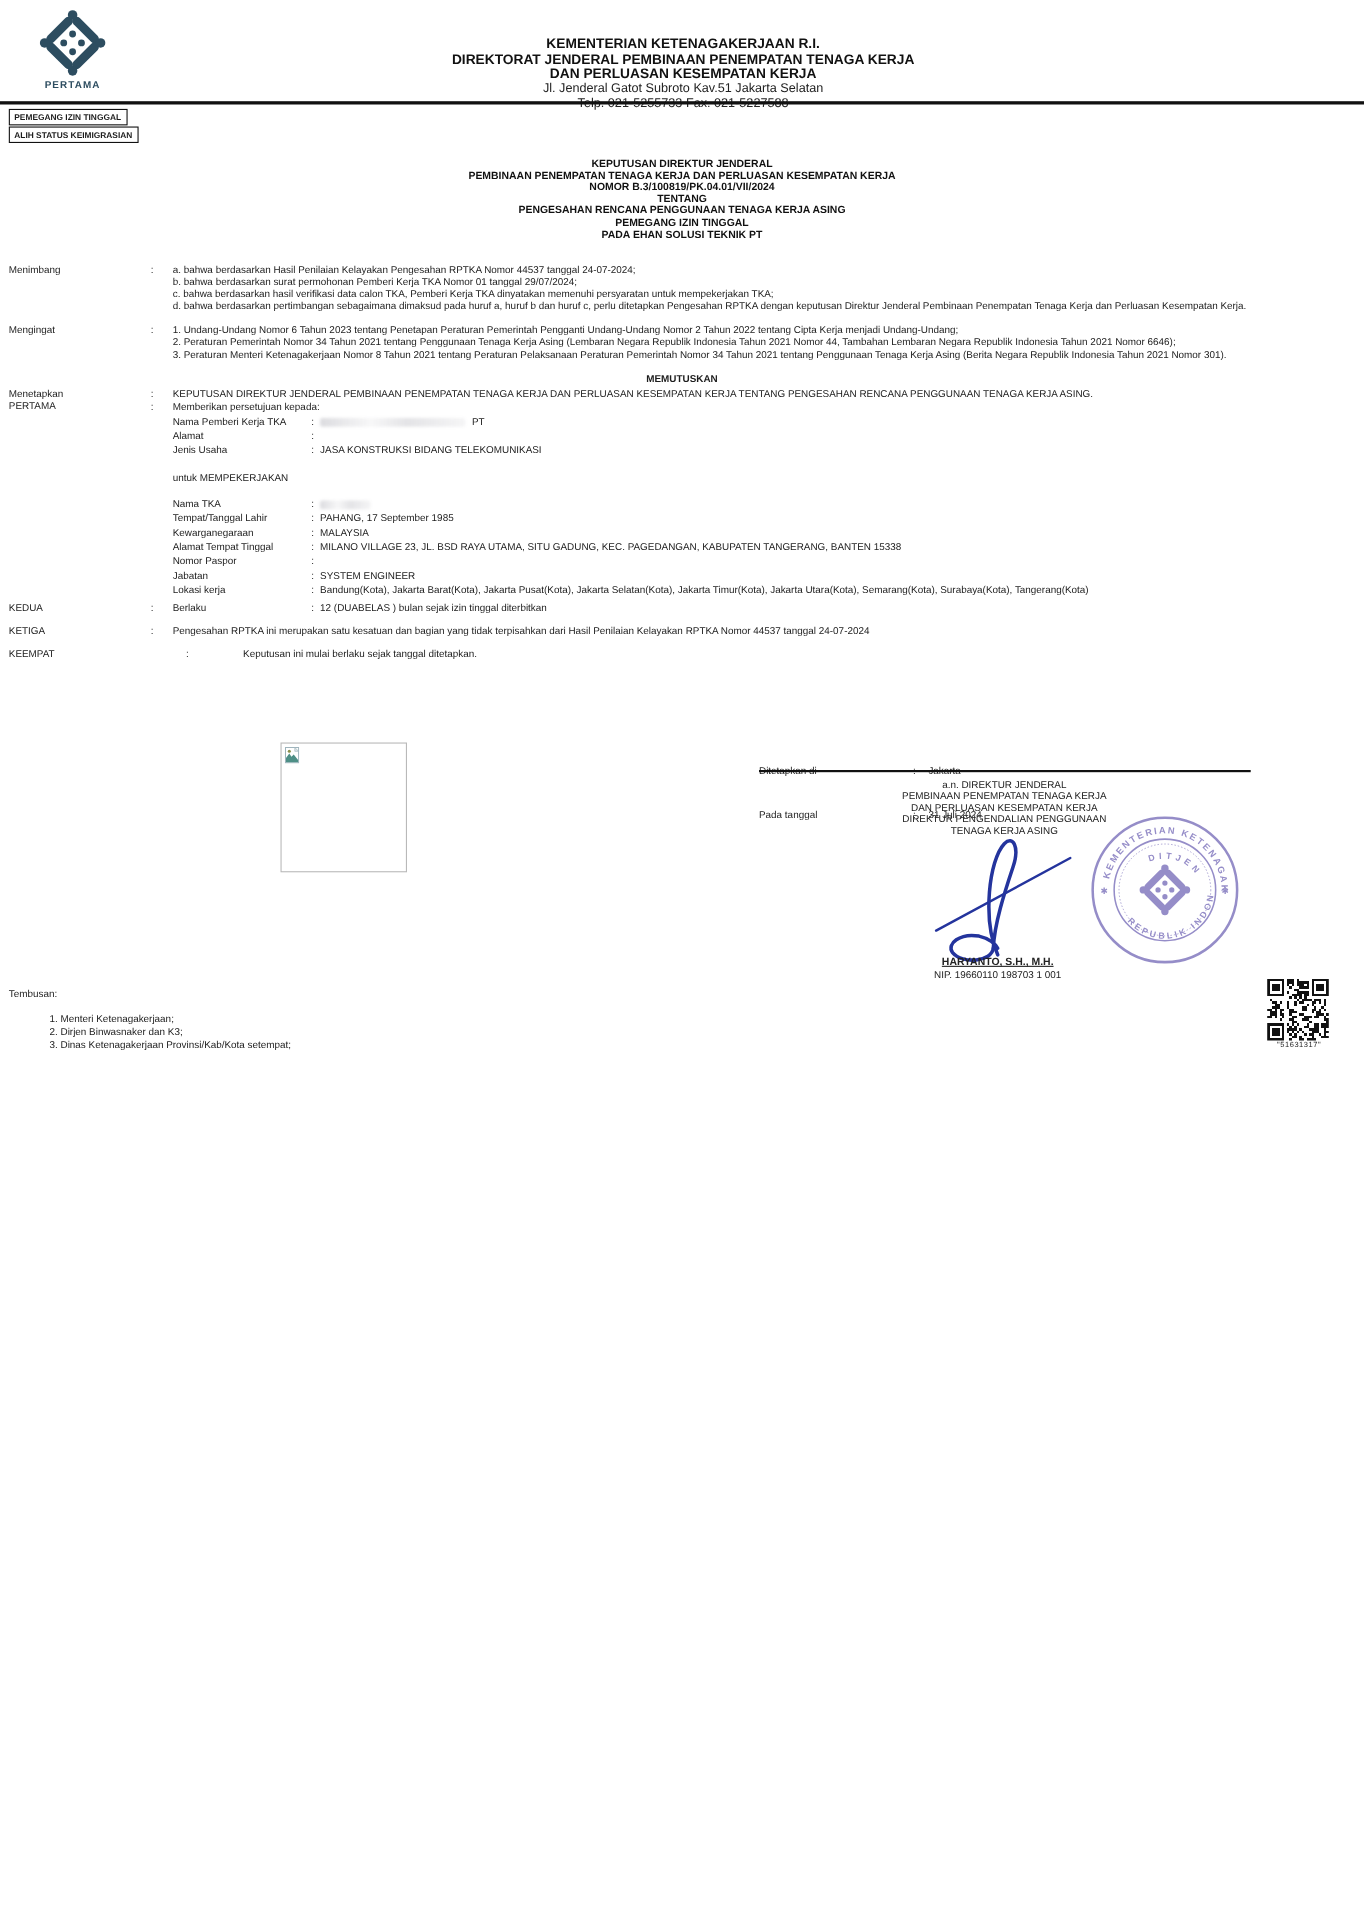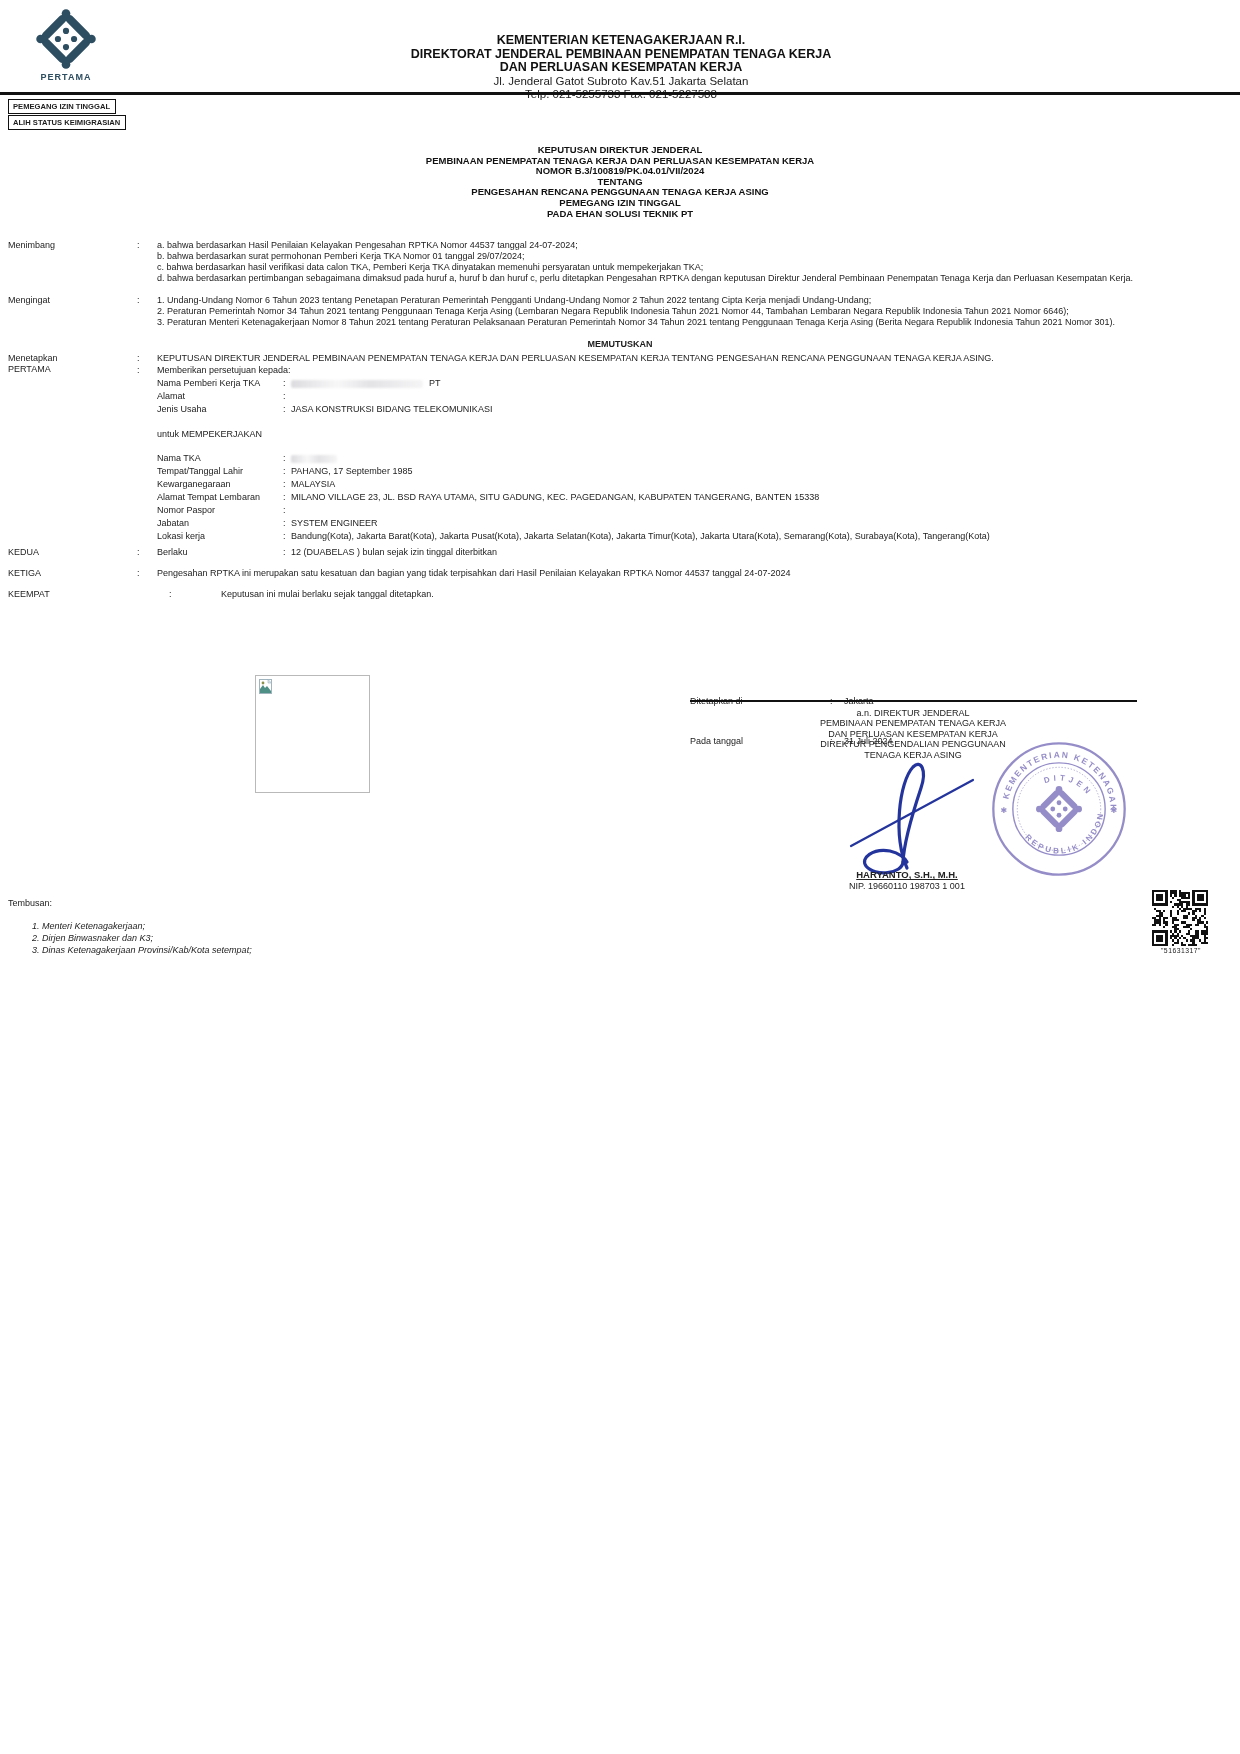--- a/index.html
+++ b/index.html
@@ -50,21 +50,21 @@
   .ditetapkan { position:absolute; left:690px; top:668px; width:447px; font-size:9px; line-height:13px; }
   .drow { display:grid; grid-template-columns:140px 14px 1fr;margin-top:27px; }
   .sign-rule { position:absolute; left:690px; top:700px; width:447px; height:2px; background:#111; }
   .an-block { position:absolute; left:757px; top:708px; width:312px; text-align:center; font-size:9px; line-height:10.4px; color:#222; }
   .sig-svg { position:absolute; left:845px; top:750px; width:135px; height:128px; }
   .stamp-svg { position:absolute; left:988px; top:738px; width:142px; height:142px; opacity:.92; }
   .sig-name { position:absolute; left:757px; top:869px; width:300px; text-align:center; font-size:9.5px; font-weight:bold; text-decoration:underline; color:#222; }
   .sig-nip { position:absolute; left:757px; top:881px; width:300px; text-align:center; font-size:9px; color:#222; }
   
   .tembusan-label { position:absolute; left:8px; top:898px; font-size:9px; }
-  .tembusan-items { position:absolute; left:32px; top:920px; font-size:9px; line-height:12px;font-style:italic; }
+  .tembusan-items { position:absolute; left:45px; top:920px; font-size:9px; line-height:12px; }
   .qr-wrap { position:absolute; left:1152px; top:890px; width:58px; text-align:center; }
   .qr-svg { width:56px; height:56px; display:block; }
   .qr-label { font-size:6.8px; letter-spacing:.5px; color:#222; margin-top:1px; white-space:nowrap; }
 </style>
 </head>
 <body>
 
 <div class="page">
 
   <div class="logo-wrap">
@@ -172,21 +172,21 @@
         <div>Tempat/Tanggal Lahir</div>
         <div>:</div>
         <div>PAHANG, 17 September 1985</div>
       </div>
       <div class="frow">
         <div>Kewarganegaraan</div>
         <div>:</div>
         <div>MALAYSIA</div>
       </div>
       <div class="frow">
-        <div>Alamat Tempat Lembaran</div>
+        <div>Alamat Tempat Tinggal</div>
         <div>:</div>
         <div>MILANO VILLAGE 23, JL. BSD RAYA UTAMA, SITU GADUNG, KEC. PAGEDANGAN, KABUPATEN TANGERANG, BANTEN 15338</div>
       </div>
       <div class="frow">
         <div>Nomor Paspor</div>
         <div>:</div>
         <div></div>
       </div>
       <div class="frow">
         <div>Jabatan</div>

